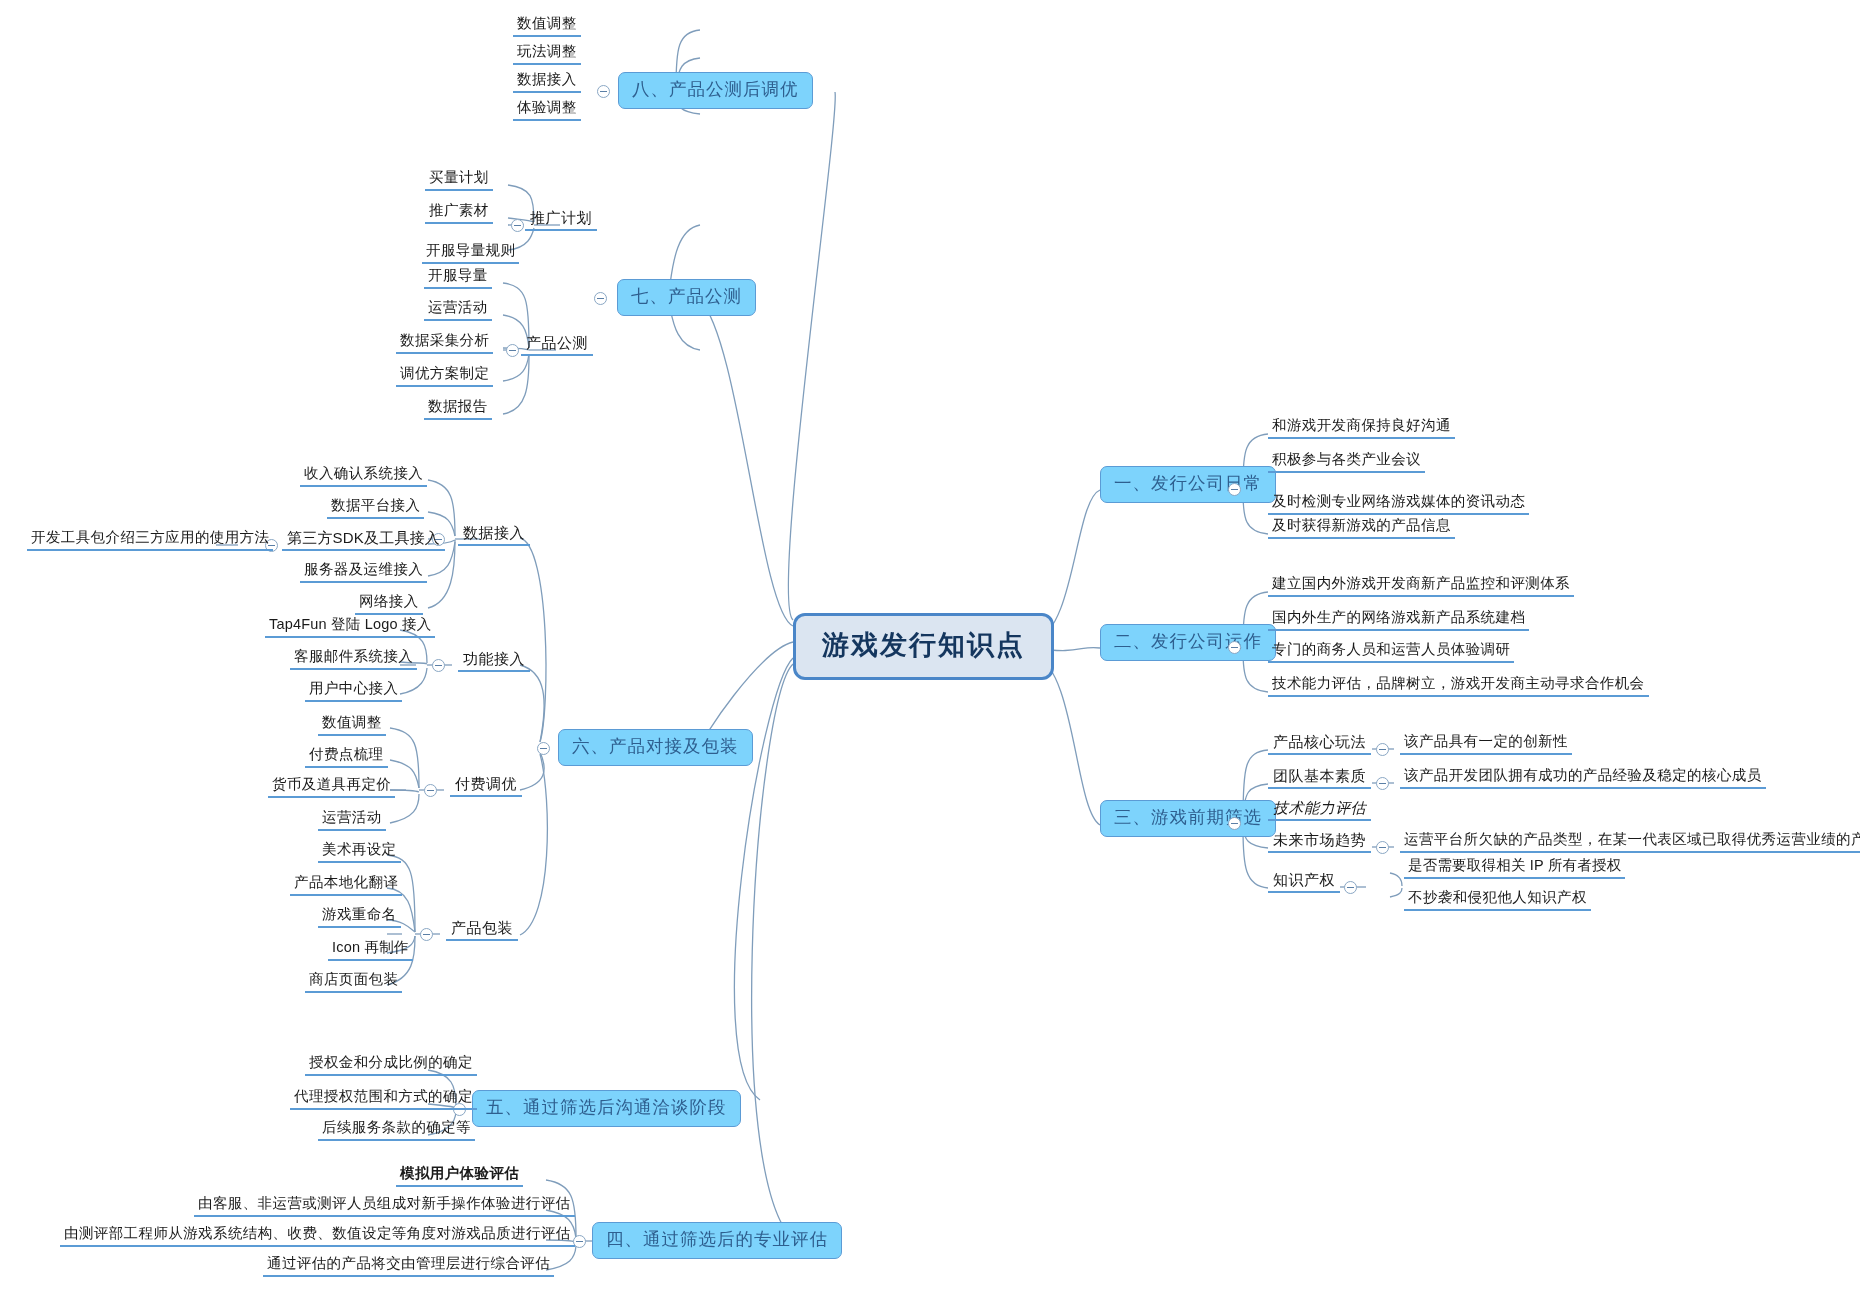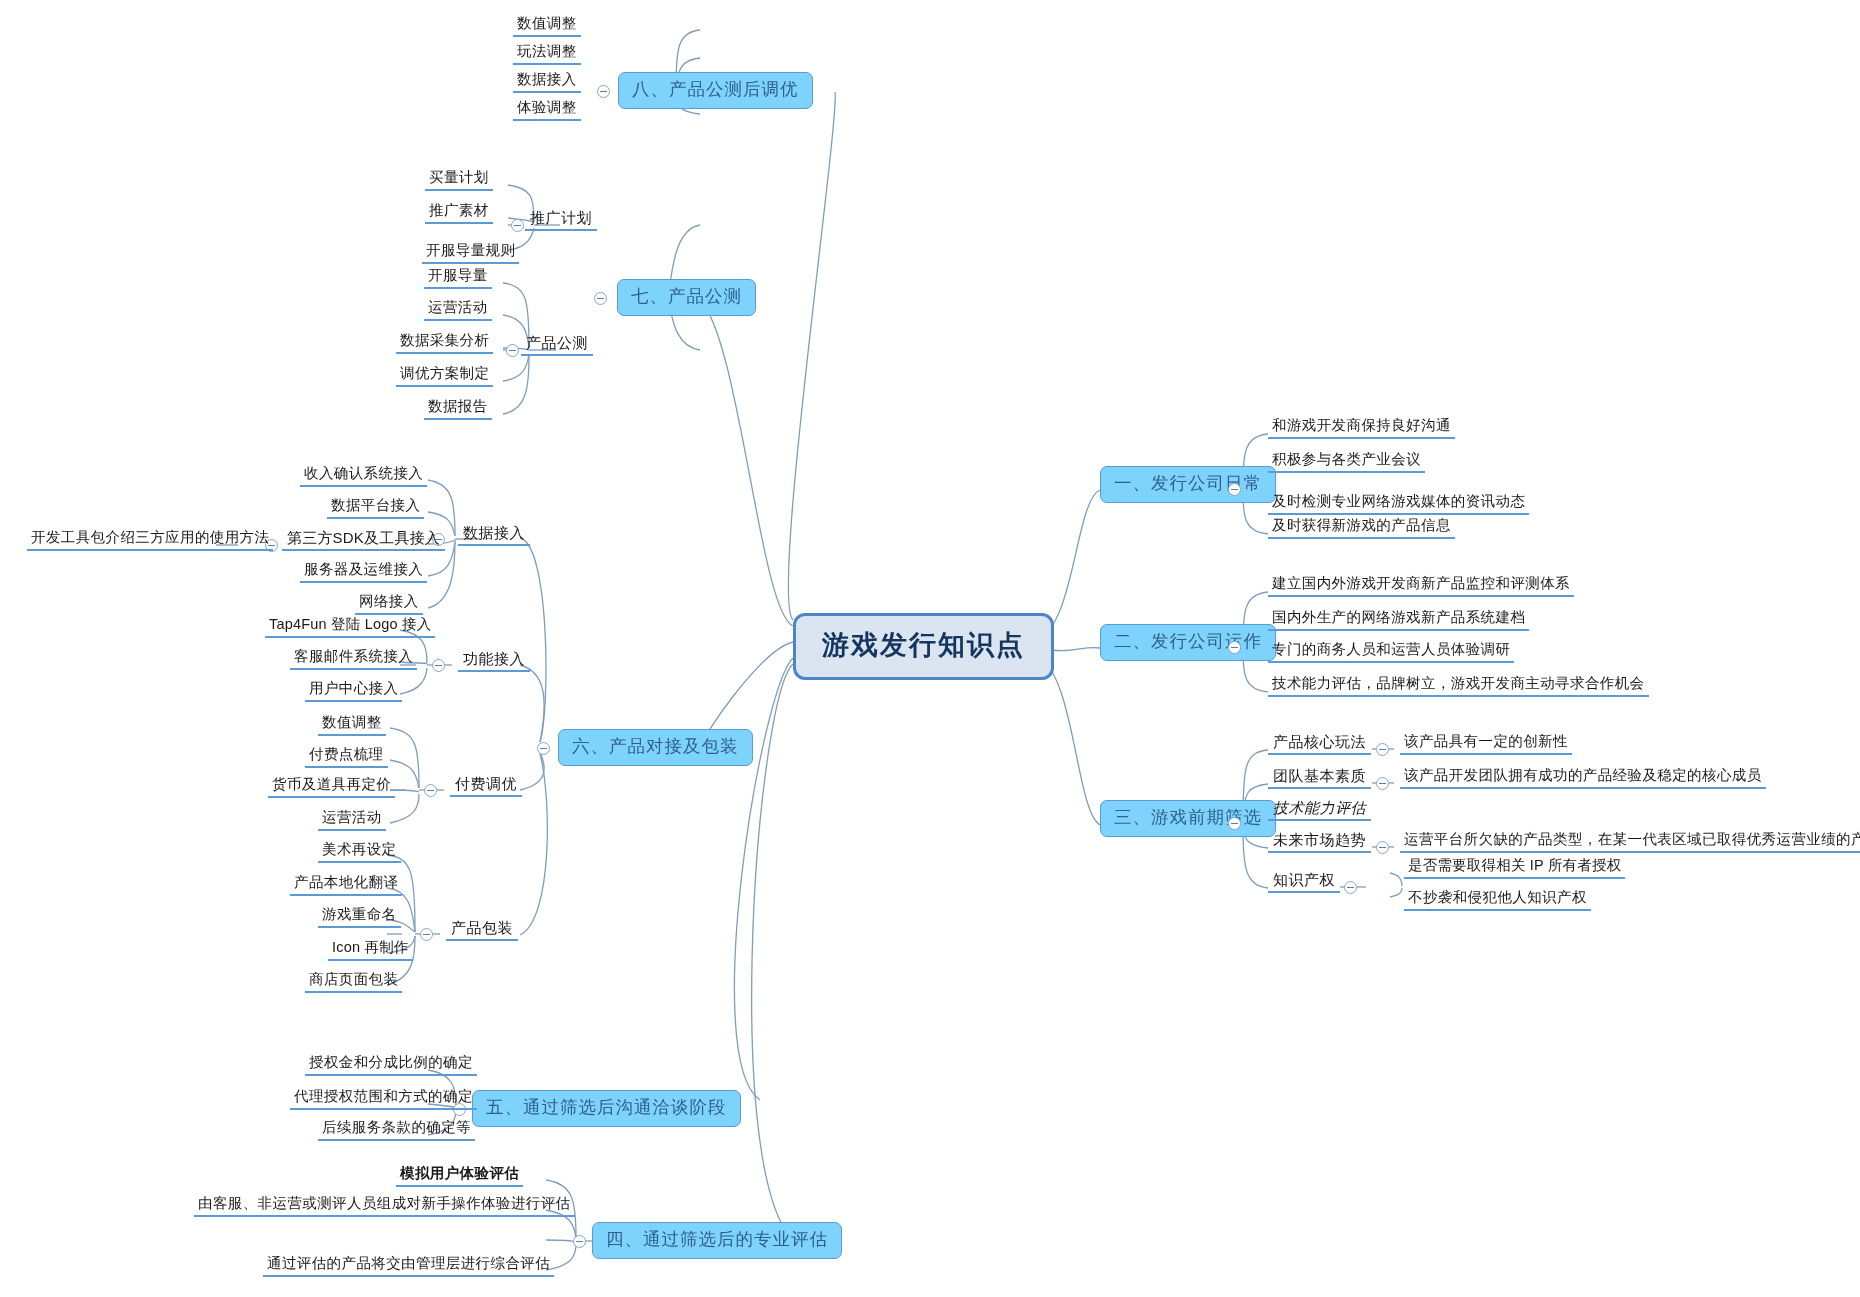--- a/index.html
+++ b/index.html
@@ -302,15 +302,16 @@
   <div class="node topic" style="left:472px;top:1090px;">五、通过筛选后沟通洽谈阶段</div>
   <div class="toggle" style="left:453px;top:1103px;"></div>
   <div class="node leaf" style="left:305px;top:1055px;">授权金和分成比例的确定</div>
   <div class="node leaf" style="left:290px;top:1089px;">代理授权范围和方式的确定</div>
   <div class="node leaf" style="left:318px;top:1120px;">后续服务条款的确定等</div>
 
   <div class="node topic" style="left:592px;top:1222px;">四、通过筛选后的专业评估</div>
   <div class="toggle" style="left:573px;top:1235px;"></div>
   <div class="node leaf" style="left:396px;top:1166px;font-weight:bold;">模拟用户体验评估</div>
   <div class="node leaf" style="left:194px;top:1196px;">由客服、非运营或测评人员组成对新手操作体验进行评估</div>
+  <div class="node leaf" style="left:60px;top:1226px;">由测评部工程师从游戏系统结构、收费、数值设定等角度对游戏品质进行评估</div>
   <div class="node leaf" style="left:263px;top:1256px;">通过评估的产品将交由管理层进行综合评估</div>
 
 </div>
 
 </body></html>

